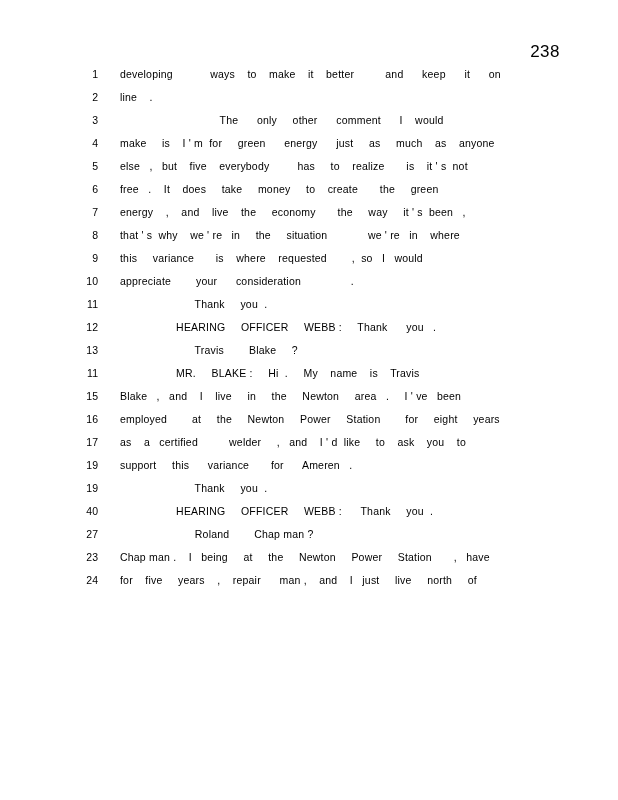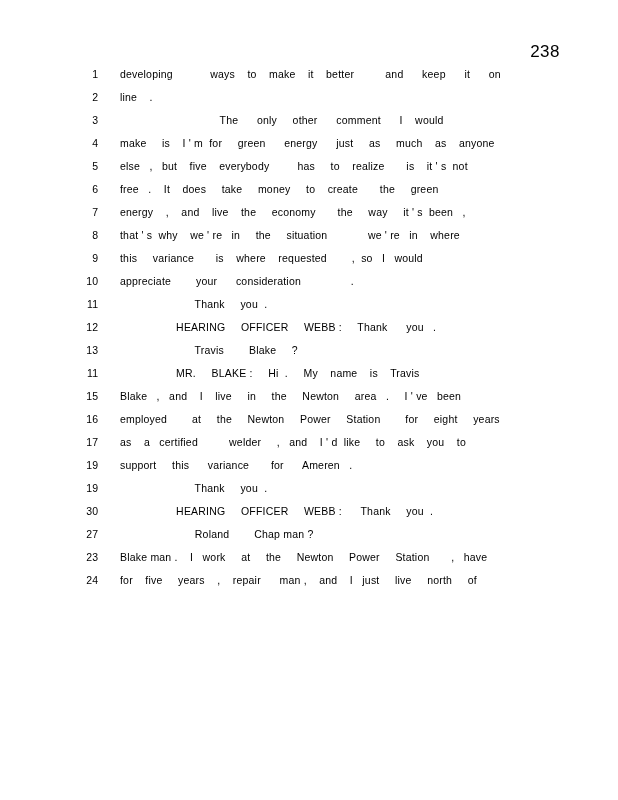--- a/index.html
+++ b/index.html
@@ -154,33 +154,33 @@
       <div class="line-number">19</div>
       <div class="line-text">support     this      variance       for      Ameren   .</div>
     </div>
 
     <div class="line">
       <div class="line-number">19</div>
       <div class="line-text">                        Thank     you  .</div>
     </div>
 
     <div class="line">
-      <div class="line-number">30</div>
+      <div class="line-number">40</div>
       <div class="line-text">                  HEARING     OFFICER     WEBB :      Thank     you  .</div>
     </div>
 
     <div class="line">
       <div class="line-number">27</div>
       <div class="line-text">                        Roland        Chap man ?</div>
     </div>
 
 
     <div class="line">
       <div class="line-number">23</div>
-      <div class="line-text">Blake man .    I   work     at     the     Newton     Power     Station       ,   have</div>
+      <div class="line-text">Chap man .    I   being     at     the     Newton     Power     Station       ,   have</div>
     </div>
 
     <div class="line">
       <div class="line-number">24</div>
       <div class="line-text">for    five     years    ,    repair      man ,    and    I   just     live     north     of</div>
     </div>
 
   </div>
 </div>
 

